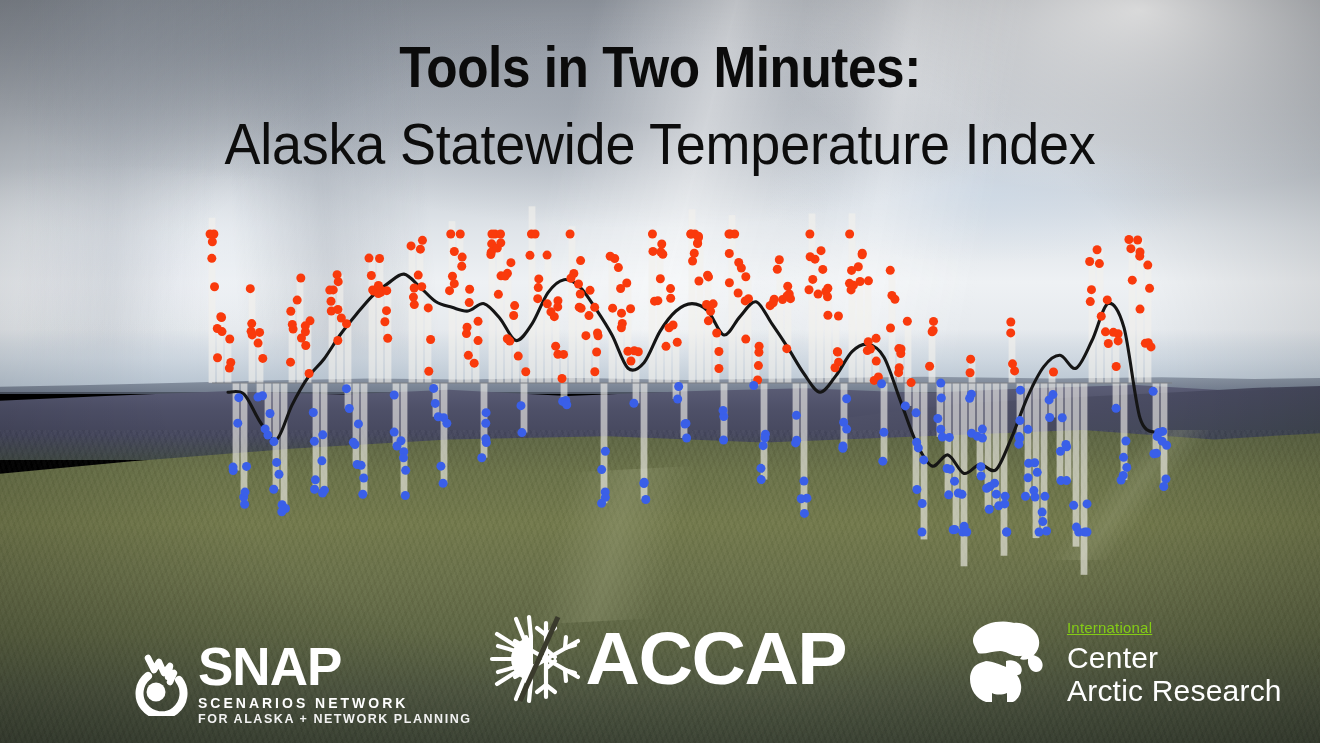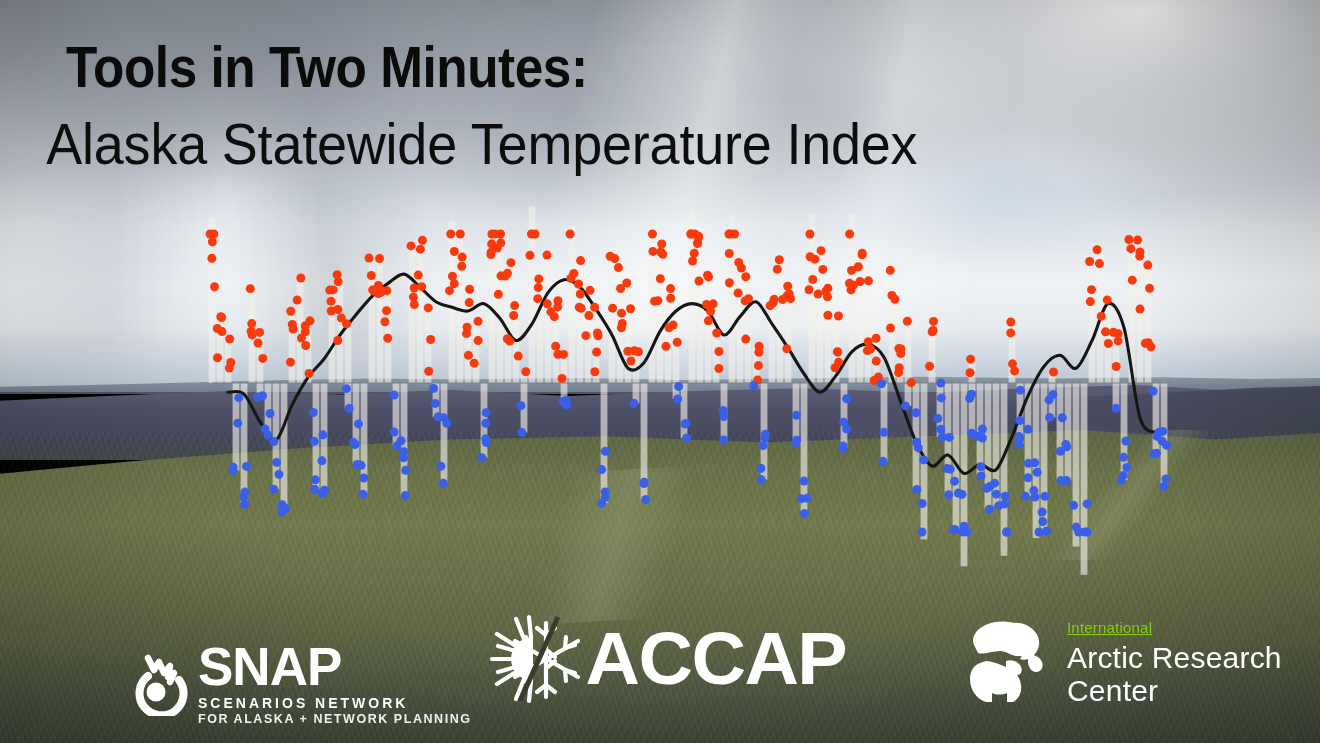--- a/index.html
+++ b/index.html
@@ -102,21 +102,21 @@
       repeating-linear-gradient(-61deg, rgba(0,0,0,0.04) 0 3px, rgba(255,255,255,0.02) 3px 7px);
     top:430px; height:313px; opacity:.55;
   }
   .vignette {
     background:radial-gradient(ellipse 900px 560px at 50% 48%, rgba(0,0,0,0) 55%, rgba(0,0,0,0.22) 100%);
   }
 
   
   #title-block {
     position:absolute; left:0; top:36px; width:1320px;
-    z-index:40;
+    text-align:center; z-index:40;
   }
   #title-line1 {
     font-family:"Liberation Sans", sans-serif;
     font-weight:bold;
     font-size:57px;
     line-height:62px;
     letter-spacing:-0.5px;
     color:#0b0b0b;
     transform:scaleX(0.90);
   }
@@ -894,19 +894,19 @@
                    L30 87 L30 78 C34 80 40 80 45 78
                    L45 87 L51 87 C57 84 60 77 59 70
                    C58 62 53 56 46 53
                    C40 50 30 46 24 46 Z"></path>
           <path d="M44 46 C49 44 55 46 58 50 C61 54 60 59 56 60
                    C52 61 47 58 44 54 Z"></path>
         </g>
       </svg>
       <div id="iarc-text">
         <div id="iarc-l1">International</div>
+        <div id="iarc-l3">Center</div>
         <div id="iarc-l2">Arctic Research</div>
-        <div id="iarc-l3">Center</div>
       </div>
     </div>
 
   </div>
 </div>
 
 </body></html>

